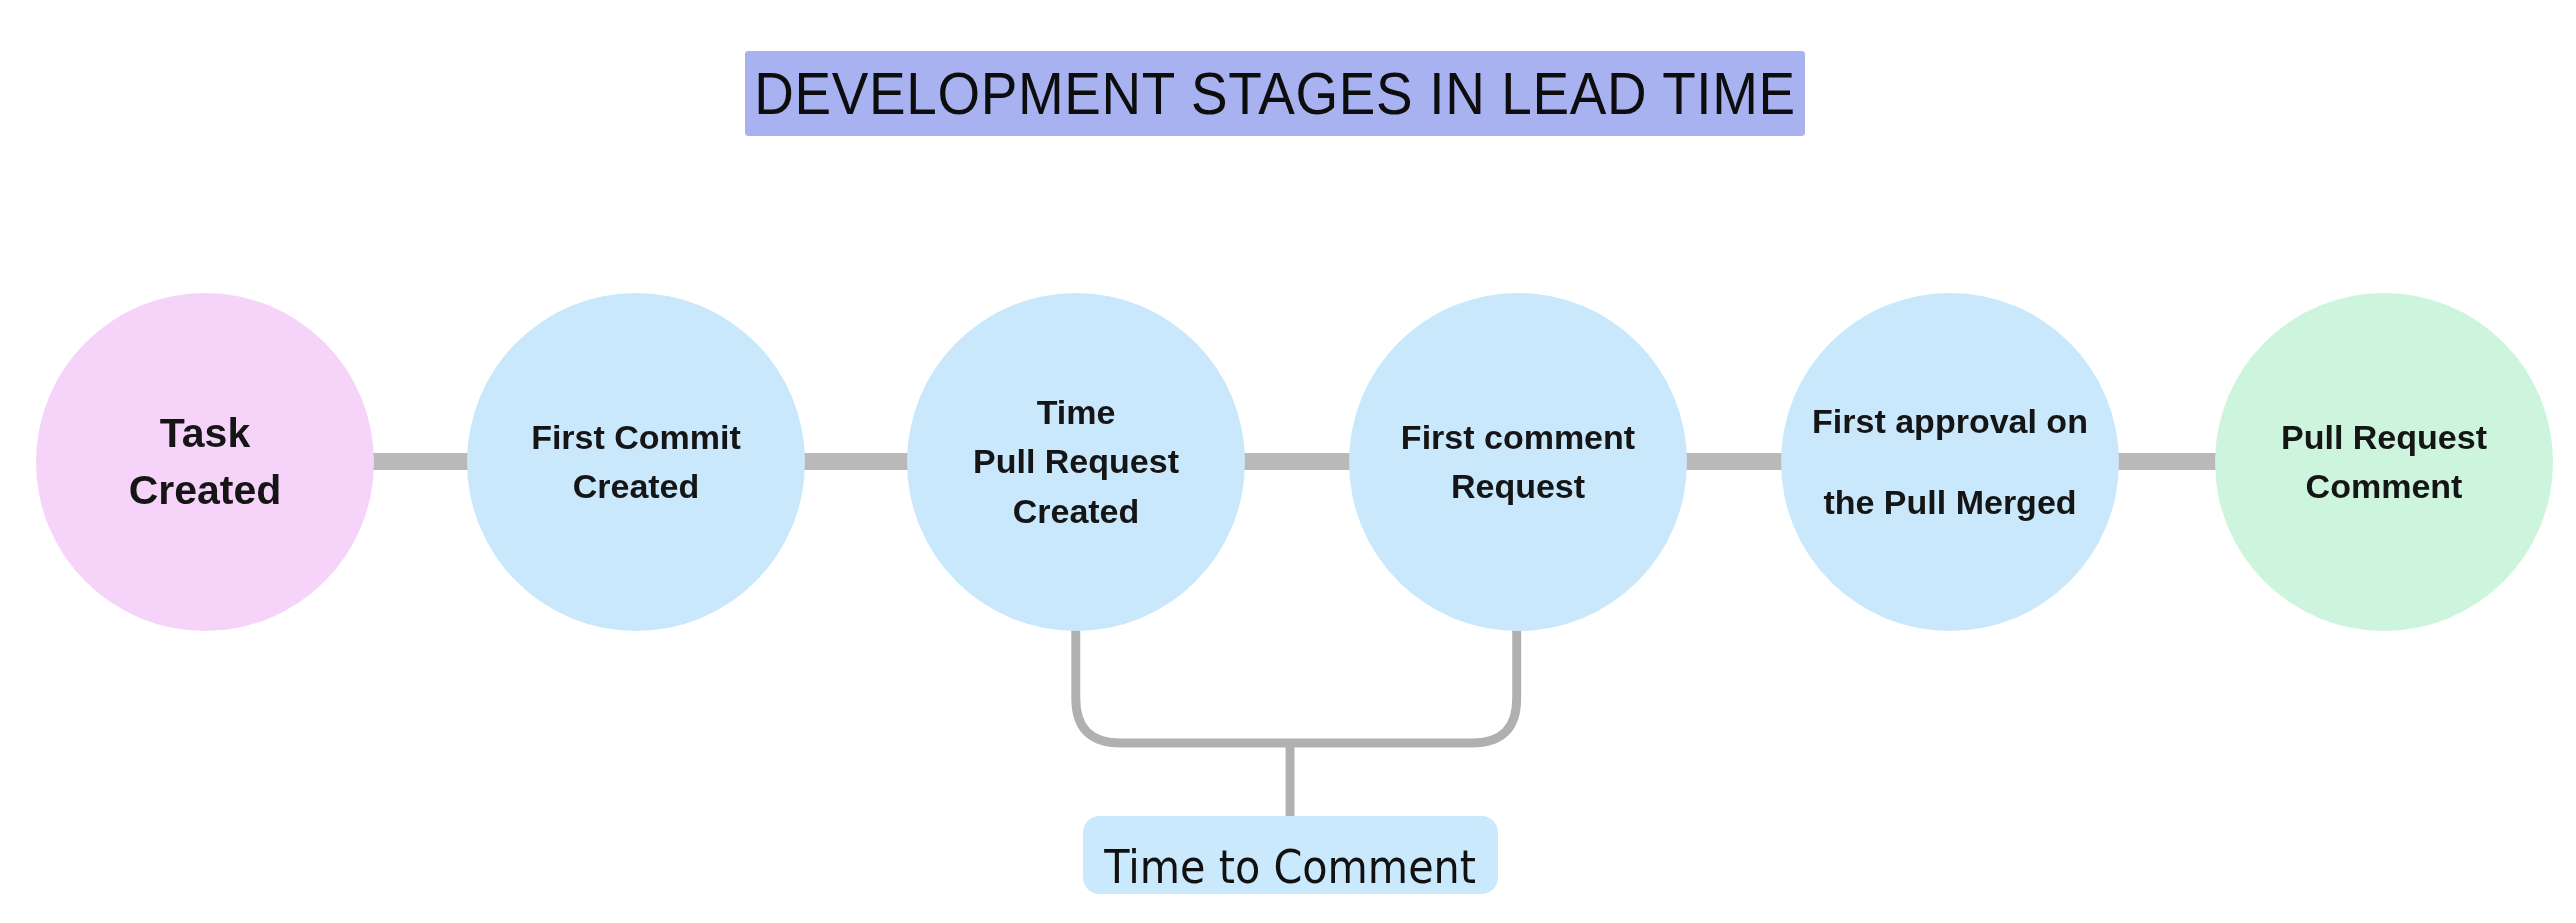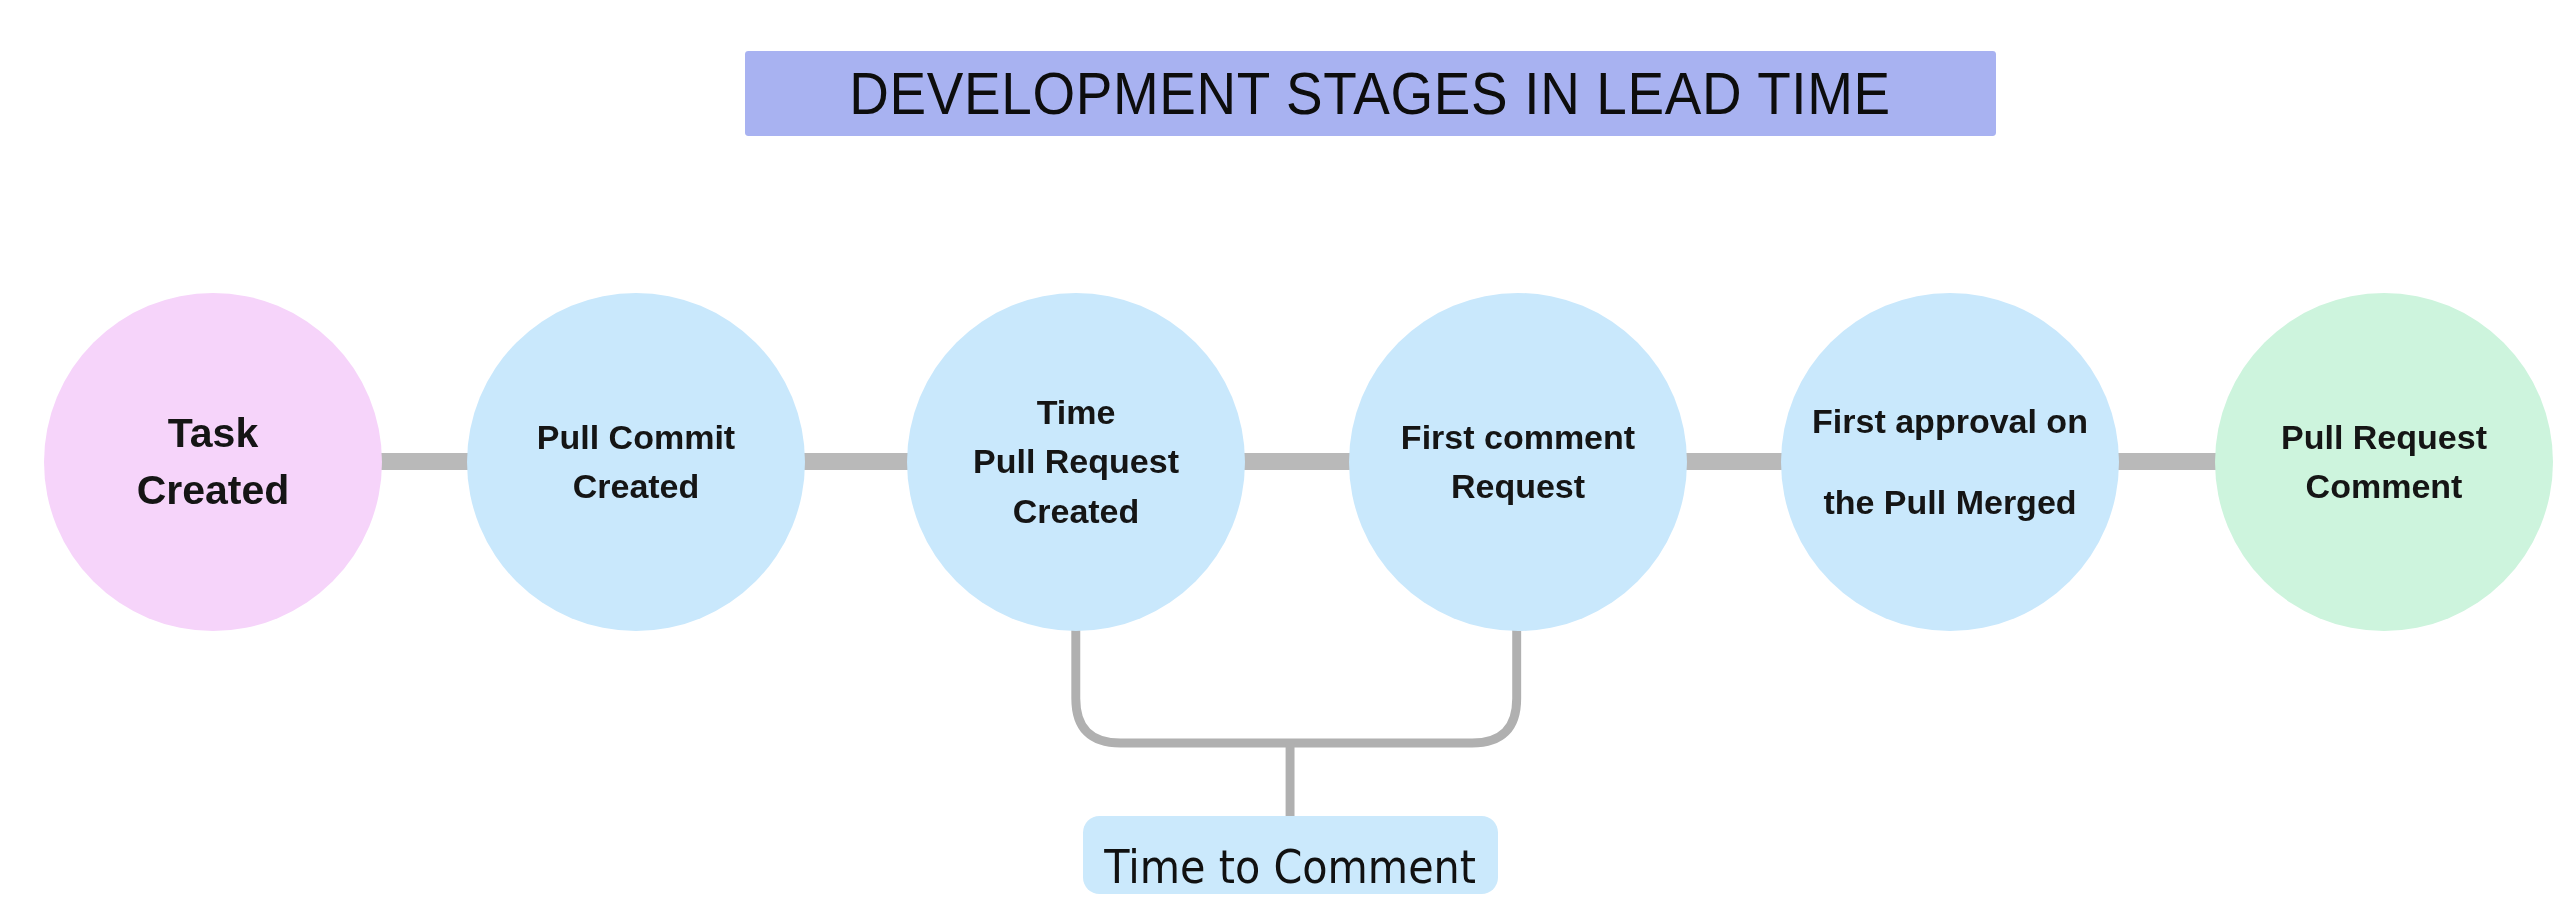--- a/index.html
+++ b/index.html
@@ -10,21 +10,21 @@
     background: #ffffff;
     overflow: hidden;
     font-family: "Liberation Sans", sans-serif;
     color: #151515;
   }
 
   
   .title-banner {
     position: absolute;
     left: 745px; top: 51px;
-    width: 1251px; height: 85px;
+    width: 1060px; height: 85px;
     border-radius: 3.4px;
     display: flex; align-items: center; justify-content: center;
   }
   .title-banner .title-text {
     font-size: 59px;
     font-weight: 400;
     letter-spacing: 0.7px;
     white-space: nowrap;
     transform: scaleX(0.93);
     transform-origin: center;
@@ -59,21 +59,21 @@
     align-items: center; justify-content: center;
     text-align: center;
     z-index: 1;
     font-weight: 700;
     font-size: 34px;
     line-height: 1.45;
   }
   .stage.root { font-size: 41px; line-height: 1.4; }
   .stage .line { display: block; white-space: nowrap; }
 
-  .stage.s1 { left: 44px; }
+  .stage.s1 { left: 36px; }
   .stage.s2 { left: 467px; }
   .stage.s3 { left: 907px; }
   .stage.s4 { left: 1349px; }
   .stage.s5 { left: 1781px; gap: 32px; }
   .stage.s6 { left: 2215px; }
 
   
   .annotation-box {
     position: absolute;
     left: 1083px; top: 816px;
@@ -107,21 +107,21 @@
     <path d="M1566 908 L1566 1017 Q1566 1082 1631 1082 L2143 1082 Q2208 1082 2208 1017 L2208 908" fill="none" stroke="#b0b0b0" stroke-width="13"></path>
     <path d="M1878 1082 L1878 1192" fill="none" stroke="#b0b0b0" stroke-width="13"></path>
   </svg>
 
   <div class="stage root s1" style="background: rgb(246, 212, 250);">
     <span class="line">Task</span>
     <span class="line">Created</span>
   </div>
 
   <div class="stage s2" style="background: rgb(201, 232, 252);">
-    <span class="line">Pull Commit</span>
+    <span class="line">First Commit</span>
     <span class="line">Created</span>
   </div>
 
   <div class="stage s3" style="background: rgb(201, 232, 252);">
     <span class="line">Time</span>
     <span class="line">Pull Request</span>
     <span class="line">Created</span>
   </div>
 
   <div class="stage s4" style="background: rgb(201, 232, 252);">

